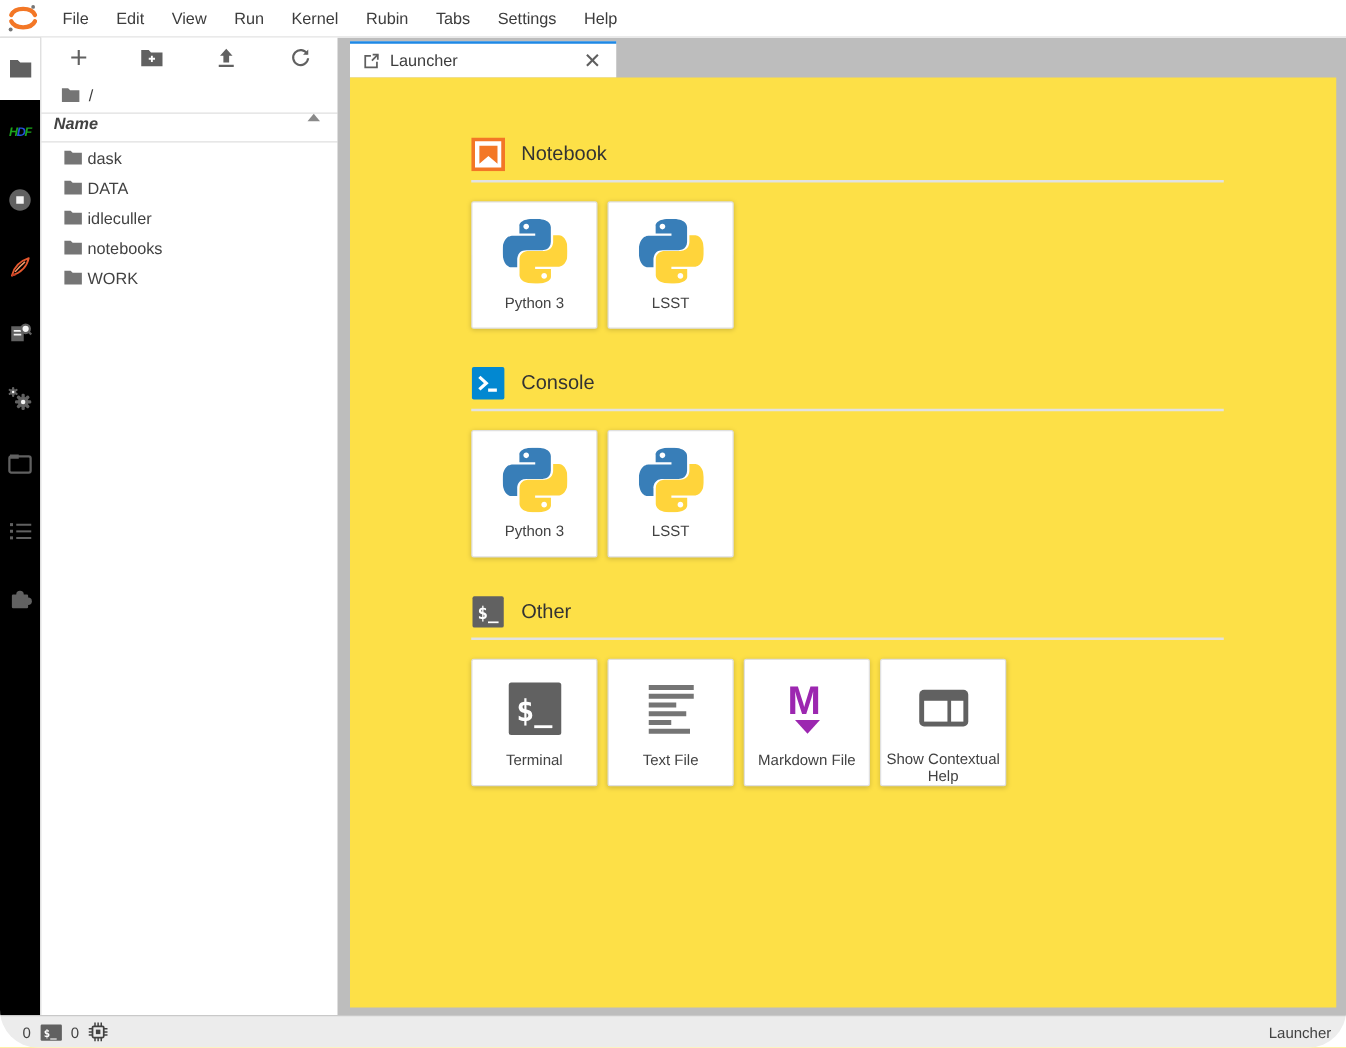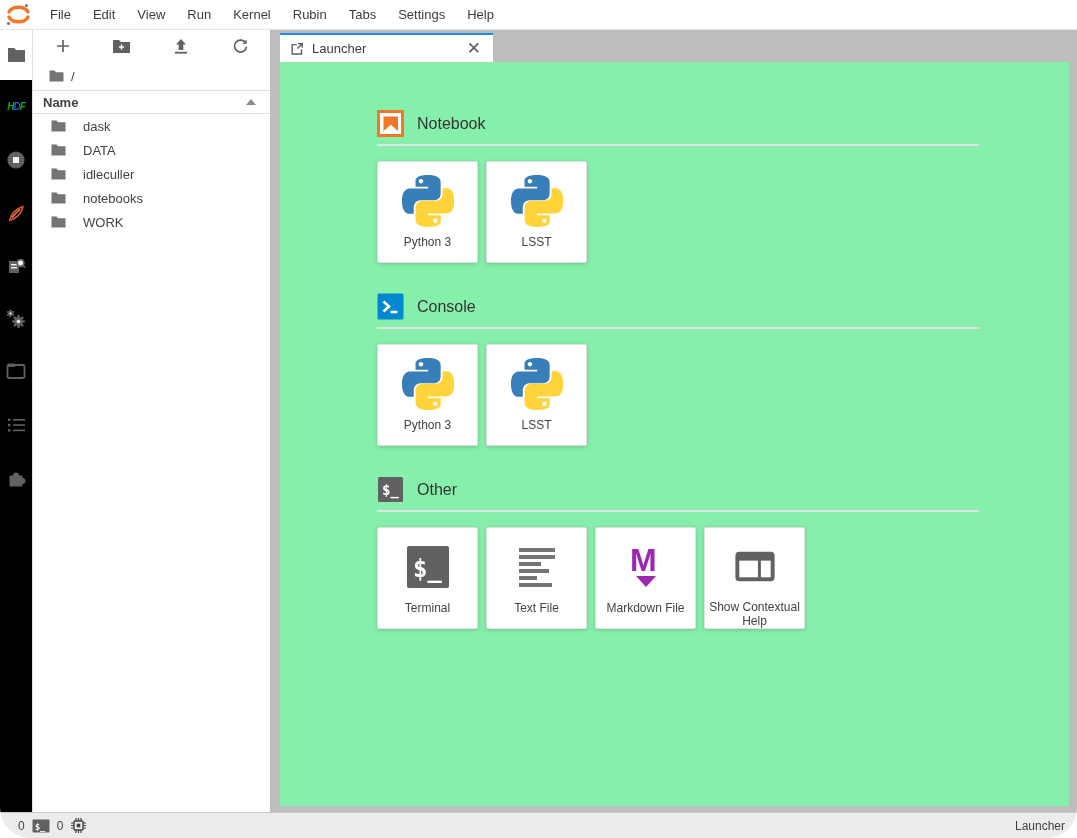--- a/index.html
+++ b/index.html
@@ -21,35 +21,35 @@
   .strip-item { height:53px; display:flex; align-items:center; justify-content:center; }
   .strip-item.active { height:50px; background:#fff; }
   .hdf-text { font-size:10px; font-weight:bold; letter-spacing:-1px; font-style:italic; }
 
   
   .filebrowser { width:237px; background:#fff; display:flex; flex-direction:column; }
   .fb-toolbar { height:32px; display:flex; align-items:center; }
   .fb-btn { flex:1; display:flex; align-items:center; justify-content:center; height:100%; }
   .fb-crumbs { height:28px; display:flex; align-items:center; padding-left:16px; gap:7px; font-size:13px; }
   .fb-header { height:24px; border-top:1px solid #e0e0e0; border-bottom:1px solid #e0e0e0;
-               display:flex; align-items:center; padding:0 14px 0 10px; }
+               display:flex; padding:0 14px 0 10px;font-style:italic; }
   .fb-header .hdr-label { font-size:13px; font-weight:600; color:#424242; }
   .sort-caret { margin-left:auto; width:0; height:0; border-left:5px solid transparent;
                 border-right:5px solid transparent; border-bottom:6px solid #8a8a8a; }
-  .fb-row { height:24px; display:flex; align-items:center; padding-left:18px; gap:17px; }
+  .fb-row { height:24px; display:flex; align-items:center; padding-left:18px; gap:4px; }
   .fb-row span { font-size:13px; color:#424242; }
 
   
   .dock { flex:1; background:#bdbdbd; position:relative; }
   .tabbar { position:absolute; top:3px; left:10px; right:8px; height:29px; display:flex; }
   .tab { width:213px; background:#fff; border-top:2px solid #1e88e5; display:flex; align-items:center;
          padding:0 8px 0 10px; }
   .tab-label { font-size:13px; color:#3c3c3c; margin-left:8px; }
   .tab-close { margin-left:auto; font-size:17px; color:#5f5f5f; line-height:1; padding:0 4px; }
-  .content { position:absolute; top:32px; left:10px; right:8px; bottom:6px; background:#86efac; overflow:hidden; }
+  .content { position:absolute; top:32px; left:10px; right:8px; bottom:6px; background:#fde047; overflow:hidden; }
   .launcher { padding:48px 0 0 97px; }
   .section { width:602px; margin-bottom:30px; }
   .sec-head { display:flex; align-items:center; gap:13px; }
   .sec-title { font-size:16px; color:#333; }
   .sec-rule { height:2px; background:#e2e2e2; margin-top:7px; }
   .cards { display:flex; gap:8px; margin-top:15px; }
   .card { width:101px; height:102px; background:#fff; border:1px solid #e0e0e0; border-radius:2px;
           box-shadow:0 1px 4px rgba(0,0,0,0.18); display:flex; flex-direction:column; align-items:center; }
   .card .card-icon { margin-top:13px; width:52px; height:52px; }
   .card .card-label { margin-top:8px; font-size:12px; line-height:14px; color:#424242; text-align:center; padding:0 4px; }

